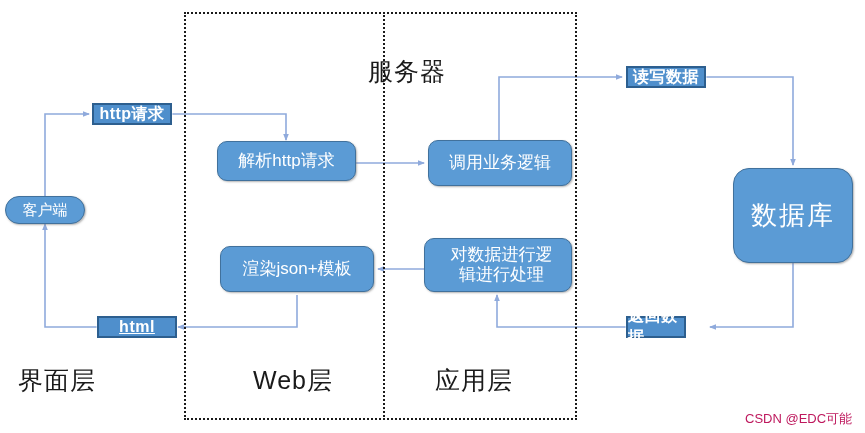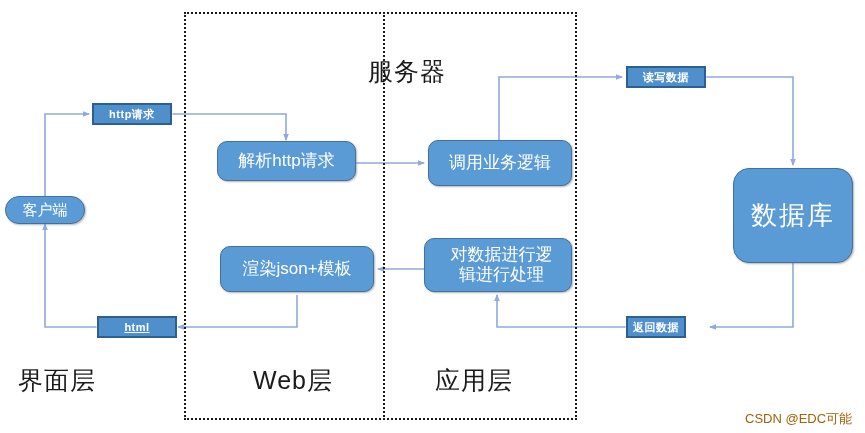--- a/index.html
+++ b/index.html
@@ -50,21 +50,21 @@
     letter-spacing: 1px;
     white-space: nowrap;
   }
   
   .flat-box {
     position: absolute;
     background: #4f8fcc;
     border: 2px solid #2d5f8f;
     box-sizing: border-box;
     color: #ffffff;
-    font-size: 11px;
+    font-size: 16px;
     font-weight: bold;
     display: flex;
     align-items: center;
     justify-content: center;
     letter-spacing: 0.5px;
     box-shadow: 0 0 0 1px rgba(255,255,255,0.4);
   }
   .flat-box.latin { font-weight: bold; text-decoration: underline; }
   
   .proc-box {
@@ -91,21 +91,21 @@
     border-radius: 16px;
     letter-spacing: 2px;
   }
   .squiggle {
     text-decoration-style: wavy;
     text-decoration-color: #e03030;
     text-decoration-thickness: 1px;
   }
   .watermark {
     position: absolute;
-    color: #a16207;
+    color: #be185d;
     font-size: 13px;
     white-space: nowrap;
   }
 </style>
 </head>
 <body>
 
 <div id="canvas">
 
   <svg id="wires" viewBox="0 0 865 433">

